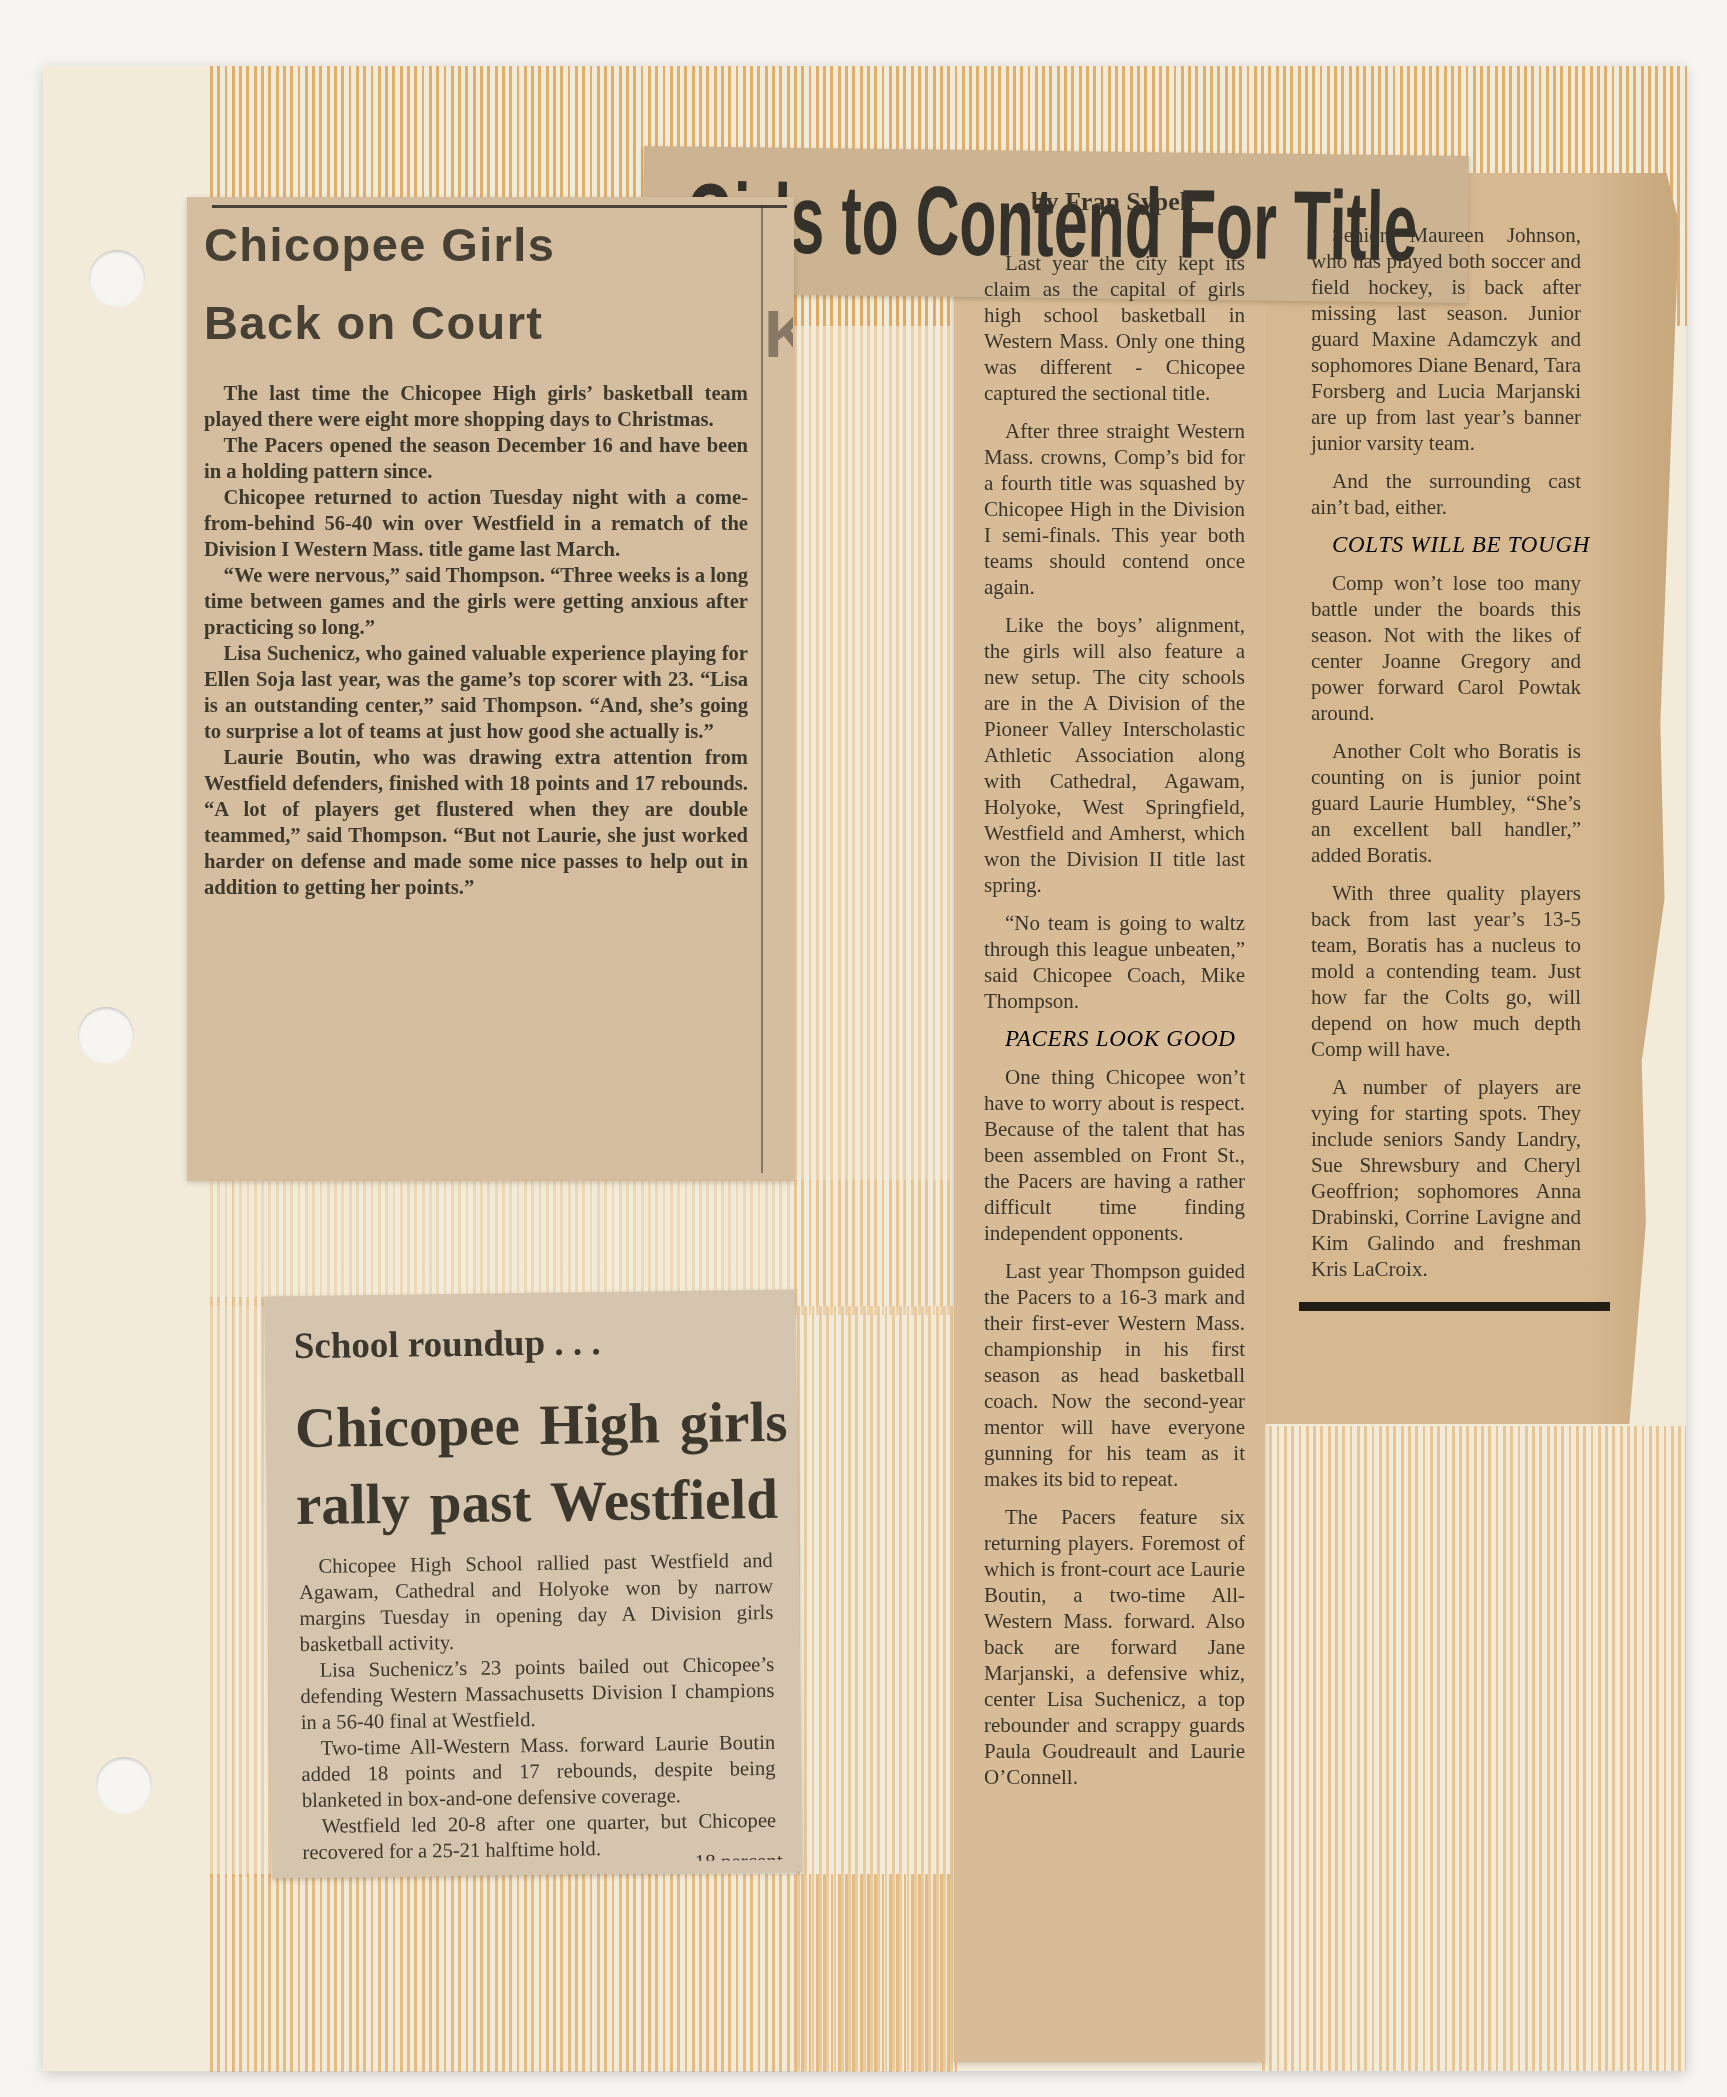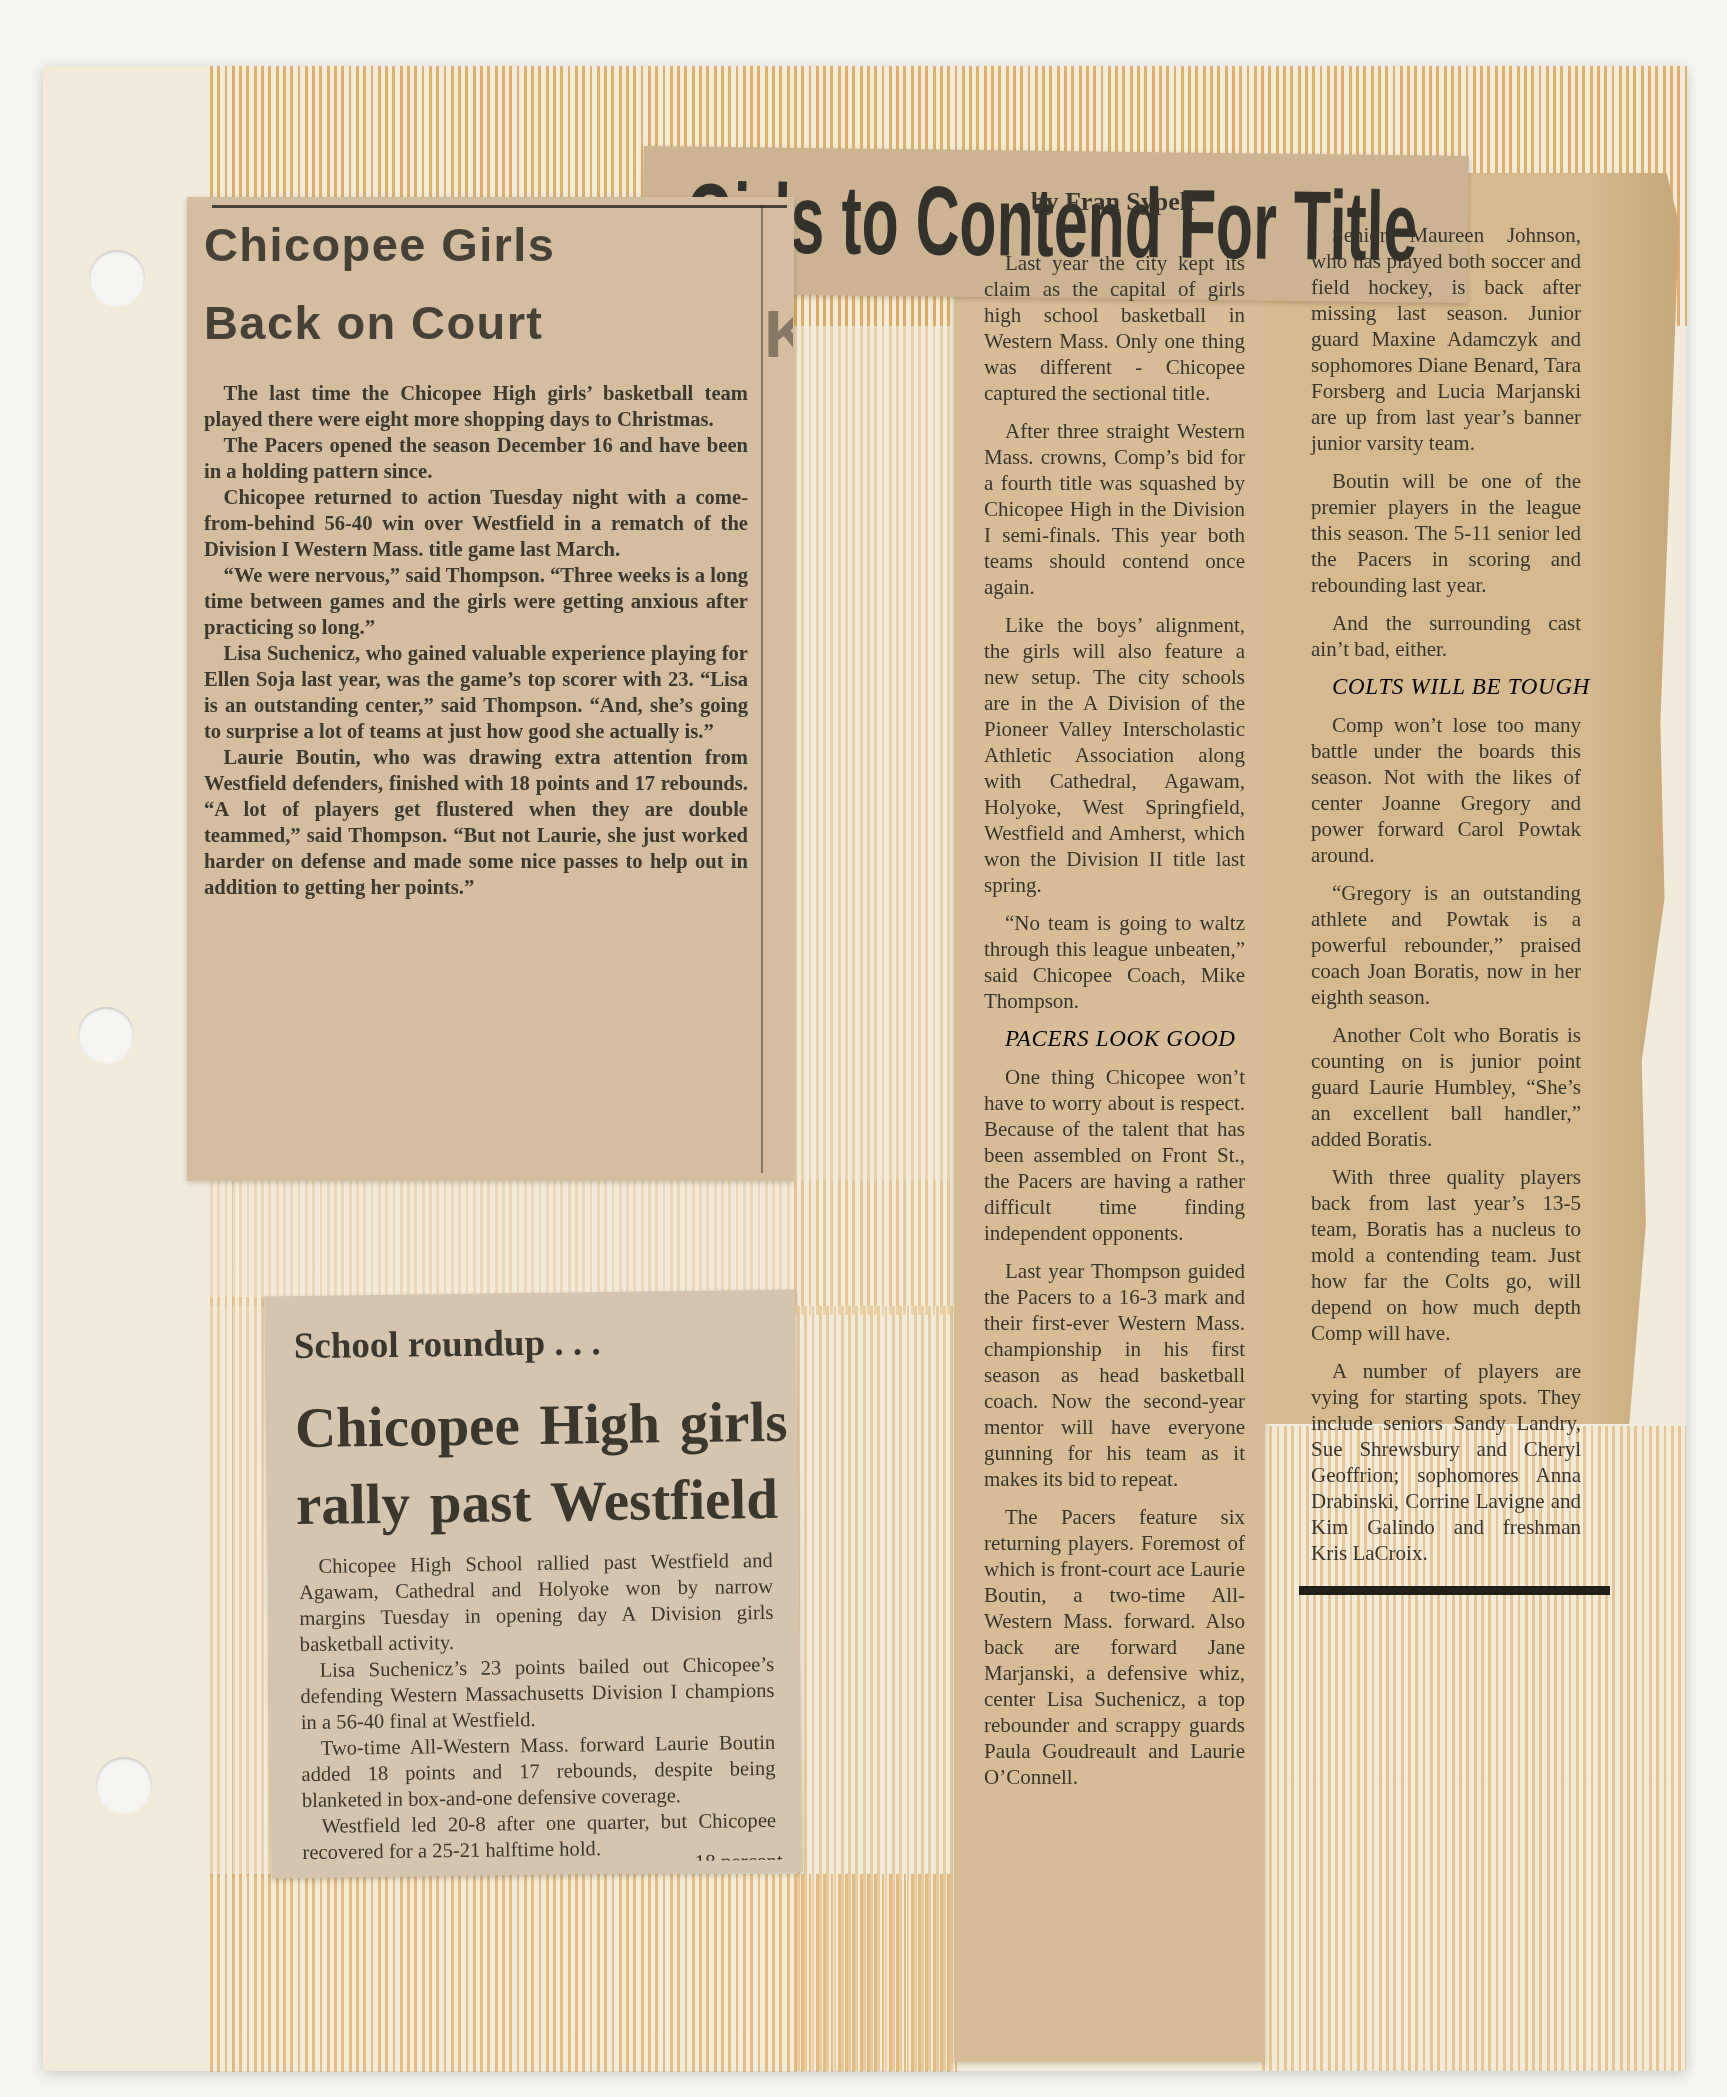--- a/index.html
+++ b/index.html
@@ -99,25 +99,23 @@
     <p class="np">Like the boys’ alignment, the girls will also feature a new setup. The city schools are in the A Division of the Pioneer Valley Interscholastic Athletic Association along with Cathedral, Agawam, Holyoke, West Springfield, Westfield and Amherst, which won the Division II title last spring.</p>
     <p class="np">“No team is going to waltz through this league unbeaten,” said Chicopee Coach, Mike Thompson.</p>
     <p class="np subhead">PACERS LOOK GOOD</p>
     <p class="np">One thing Chicopee won’t have to worry about is respect. Because of the talent that has been assembled on Front St., the Pacers are having a rather difficult time finding independent opponents.</p>
     <p class="np">Last year Thompson guided the Pacers to a 16-3 mark and their first-ever Western Mass. championship in his first season as head basketball coach. Now the second-year mentor will have everyone gunning for his team as it makes its bid to repeat.</p>
     <p class="np">The Pacers feature six returning players. Foremost of which is front-court ace Laurie Boutin, a two-time All-Western Mass. forward. Also back are forward Jane Marjanski, a defensive whiz, center Lisa Suchenicz, a top rebounder and scrappy guards Paula Goudreault and Laurie O’Connell.</p>
   </div>
 
   <div class="col col-rgt">
     <p class="np">Senior Maureen Johnson, who has played both soccer and field hockey, is back after missing last season. Junior guard Maxine Adamczyk and sophomores Diane Benard, Tara Forsberg and Lucia Marjanski are up from last year’s banner junior varsity team.</p>
-    <p class="np">Boutin will be one of the premier players in the league this season. The 5-11 senior led the Pacers in scoring and rebounding last year.</p>
     <p class="np">And the surrounding cast ain’t bad, either.</p>
     <p class="np subhead">COLTS WILL BE TOUGH</p>
     <p class="np">Comp won’t lose too many battle under the boards this season. Not with the likes of center Joanne Gregory and power forward Carol Powtak around.</p>
-    <p class="np">“Gregory is an outstanding athlete and Powtak is a powerful rebounder,” praised coach Joan Boratis, now in her eighth season.</p>
     <p class="np">Another Colt who Boratis is counting on is junior point guard Laurie Humbley, “She’s an excellent ball handler,” added Boratis.</p>
     <p class="np">With three quality players back from last year’s 13-5 team, Boratis has a nucleus to mold a contending team. Just how far the Colts go, will depend on how much depth Comp will have.</p>
     <p class="np">A number of players are vying for starting spots. They include seniors Sandy Landry, Sue Shrewsbury and Cheryl Geoffrion; sophomores Anna Drabinski, Corrine Lavigne and Kim Galindo and freshman Kris LaCroix.</p>
     <div class="endrule"></div>
   </div>
 
   <div class="clip clip1">
     <div class="clip1-rule"></div>
     <div class="clip1-vrule"></div>
     <div class="edge-frag">K</div>

